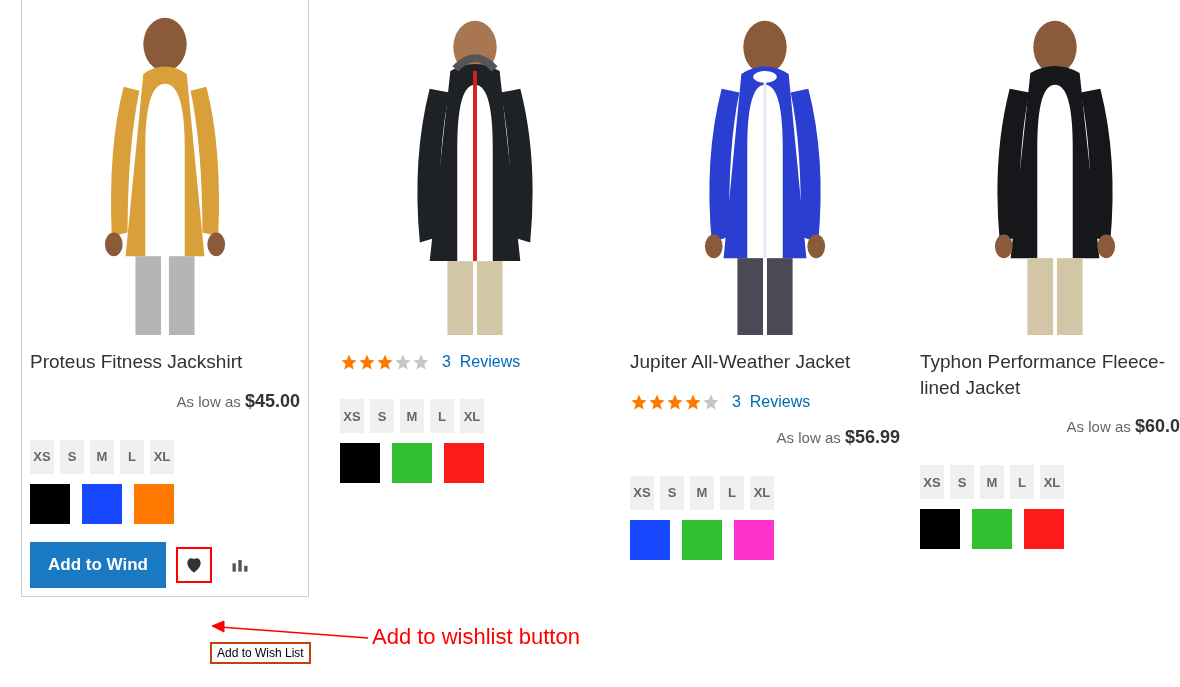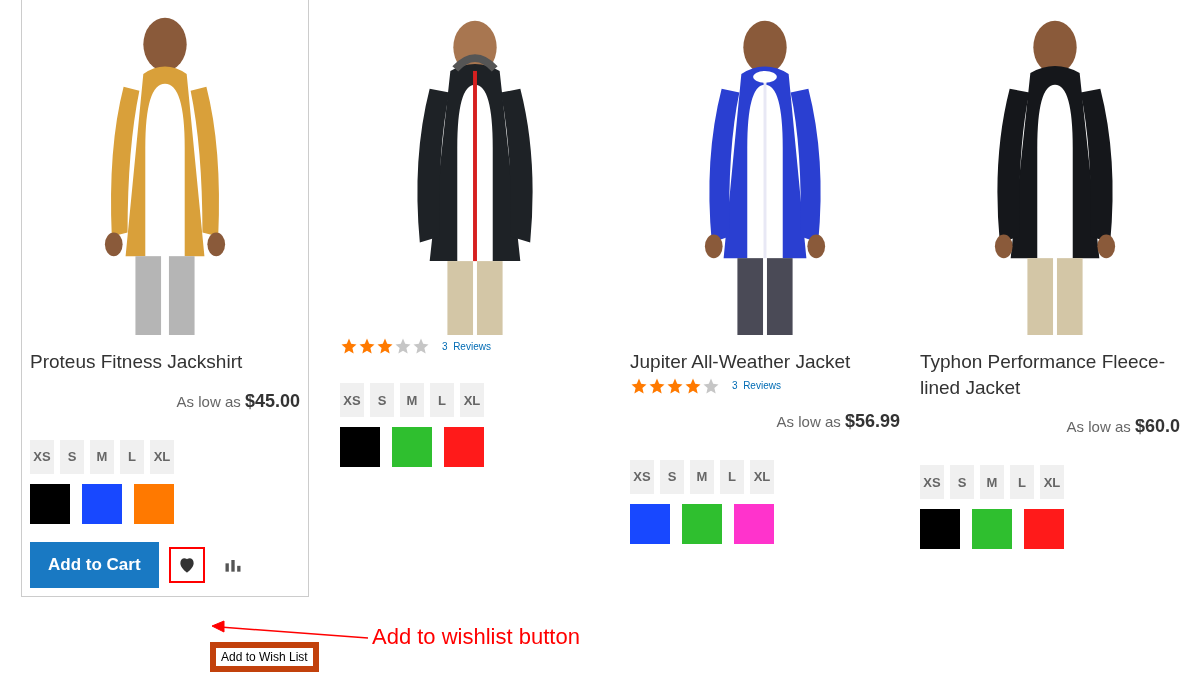--- a/index.html
+++ b/index.html
@@ -38,25 +38,25 @@
     overflow: hidden;
   }
   .product-name {
     font-size: 19px;
     color: #333;
     margin-top: 14px;
     line-height: 1.35;
     font-weight: 400;
   }
   .rating-row {
-    margin-top: 2px;
+    margin-top: 18px;
     display: flex;
     align-items: center;
     gap: 12px;
-    font-size: 10px;
+    font-size: 16px;
   }
   .stars { display: inline-flex; }
   .star { width: 18px; height: 18px; }
   .reviews-link {
     color: #006bb4;
     text-decoration: none;
   }
   .price-row {
     margin-top: 16px;
     font-size: 15px;
@@ -120,21 +120,21 @@
     align-items: center;
     justify-content: center;
     color: #555;
     cursor: pointer;
   }
   .wishlist-highlight {
     border: 2px solid #ff0000;
   }
   .tooltip {
     position: absolute;
-    border: 6px solid #c2410c;
+    border: 2px solid #c2410c;
     background: #fff;
     font-size: 12px;
     padding: 2px 5px;
     white-space: nowrap;
   }
   
   .annotation-label {
     position: absolute;
     color: #ff0000;
     font-size: 22px;
@@ -177,21 +177,21 @@
         <button class="size-swatch">M</button>
         <button class="size-swatch">L</button>
         <button class="size-swatch">XL</button>
       </div>
     <div class="color-swatches">
         <button class="color-swatch" style="background: rgb(0, 0, 0);"></button>
         <button class="color-swatch" style="background: rgb(24, 72, 255);"></button>
         <button class="color-swatch" style="background: rgb(255, 121, 0);"></button>
       </div>
     <div class="actions-row">
-      <button class="add-to-cart-btn">Add to Cart</button>
+      <button class="add-to-cart-btn">Add to Wind</button>
       <div class="icon-btn wishlist-highlight">
         <svg width="20" height="20" viewBox="0 0 24 24">
             <path fill="#333" d="M12 21s-8-5.3-8-11.2C4 6.1 6.2 4 9 4c1.7 0 3 1 3 1s1.3-1 3-1c2.8 0 5 2.1 5 5.8C20 15.7 12 21 12 21z"></path>
           </svg>
       </div>
       <div class="icon-btn">
         <svg width="20" height="20" viewBox="0 0 24 24">
             <rect x="3" y="10" width="4" height="10" fill="#555"></rect>
             <rect x="10" y="6" width="4" height="14" fill="#555"></rect>
             <rect x="17" y="13" width="4" height="7" fill="#555"></rect>

